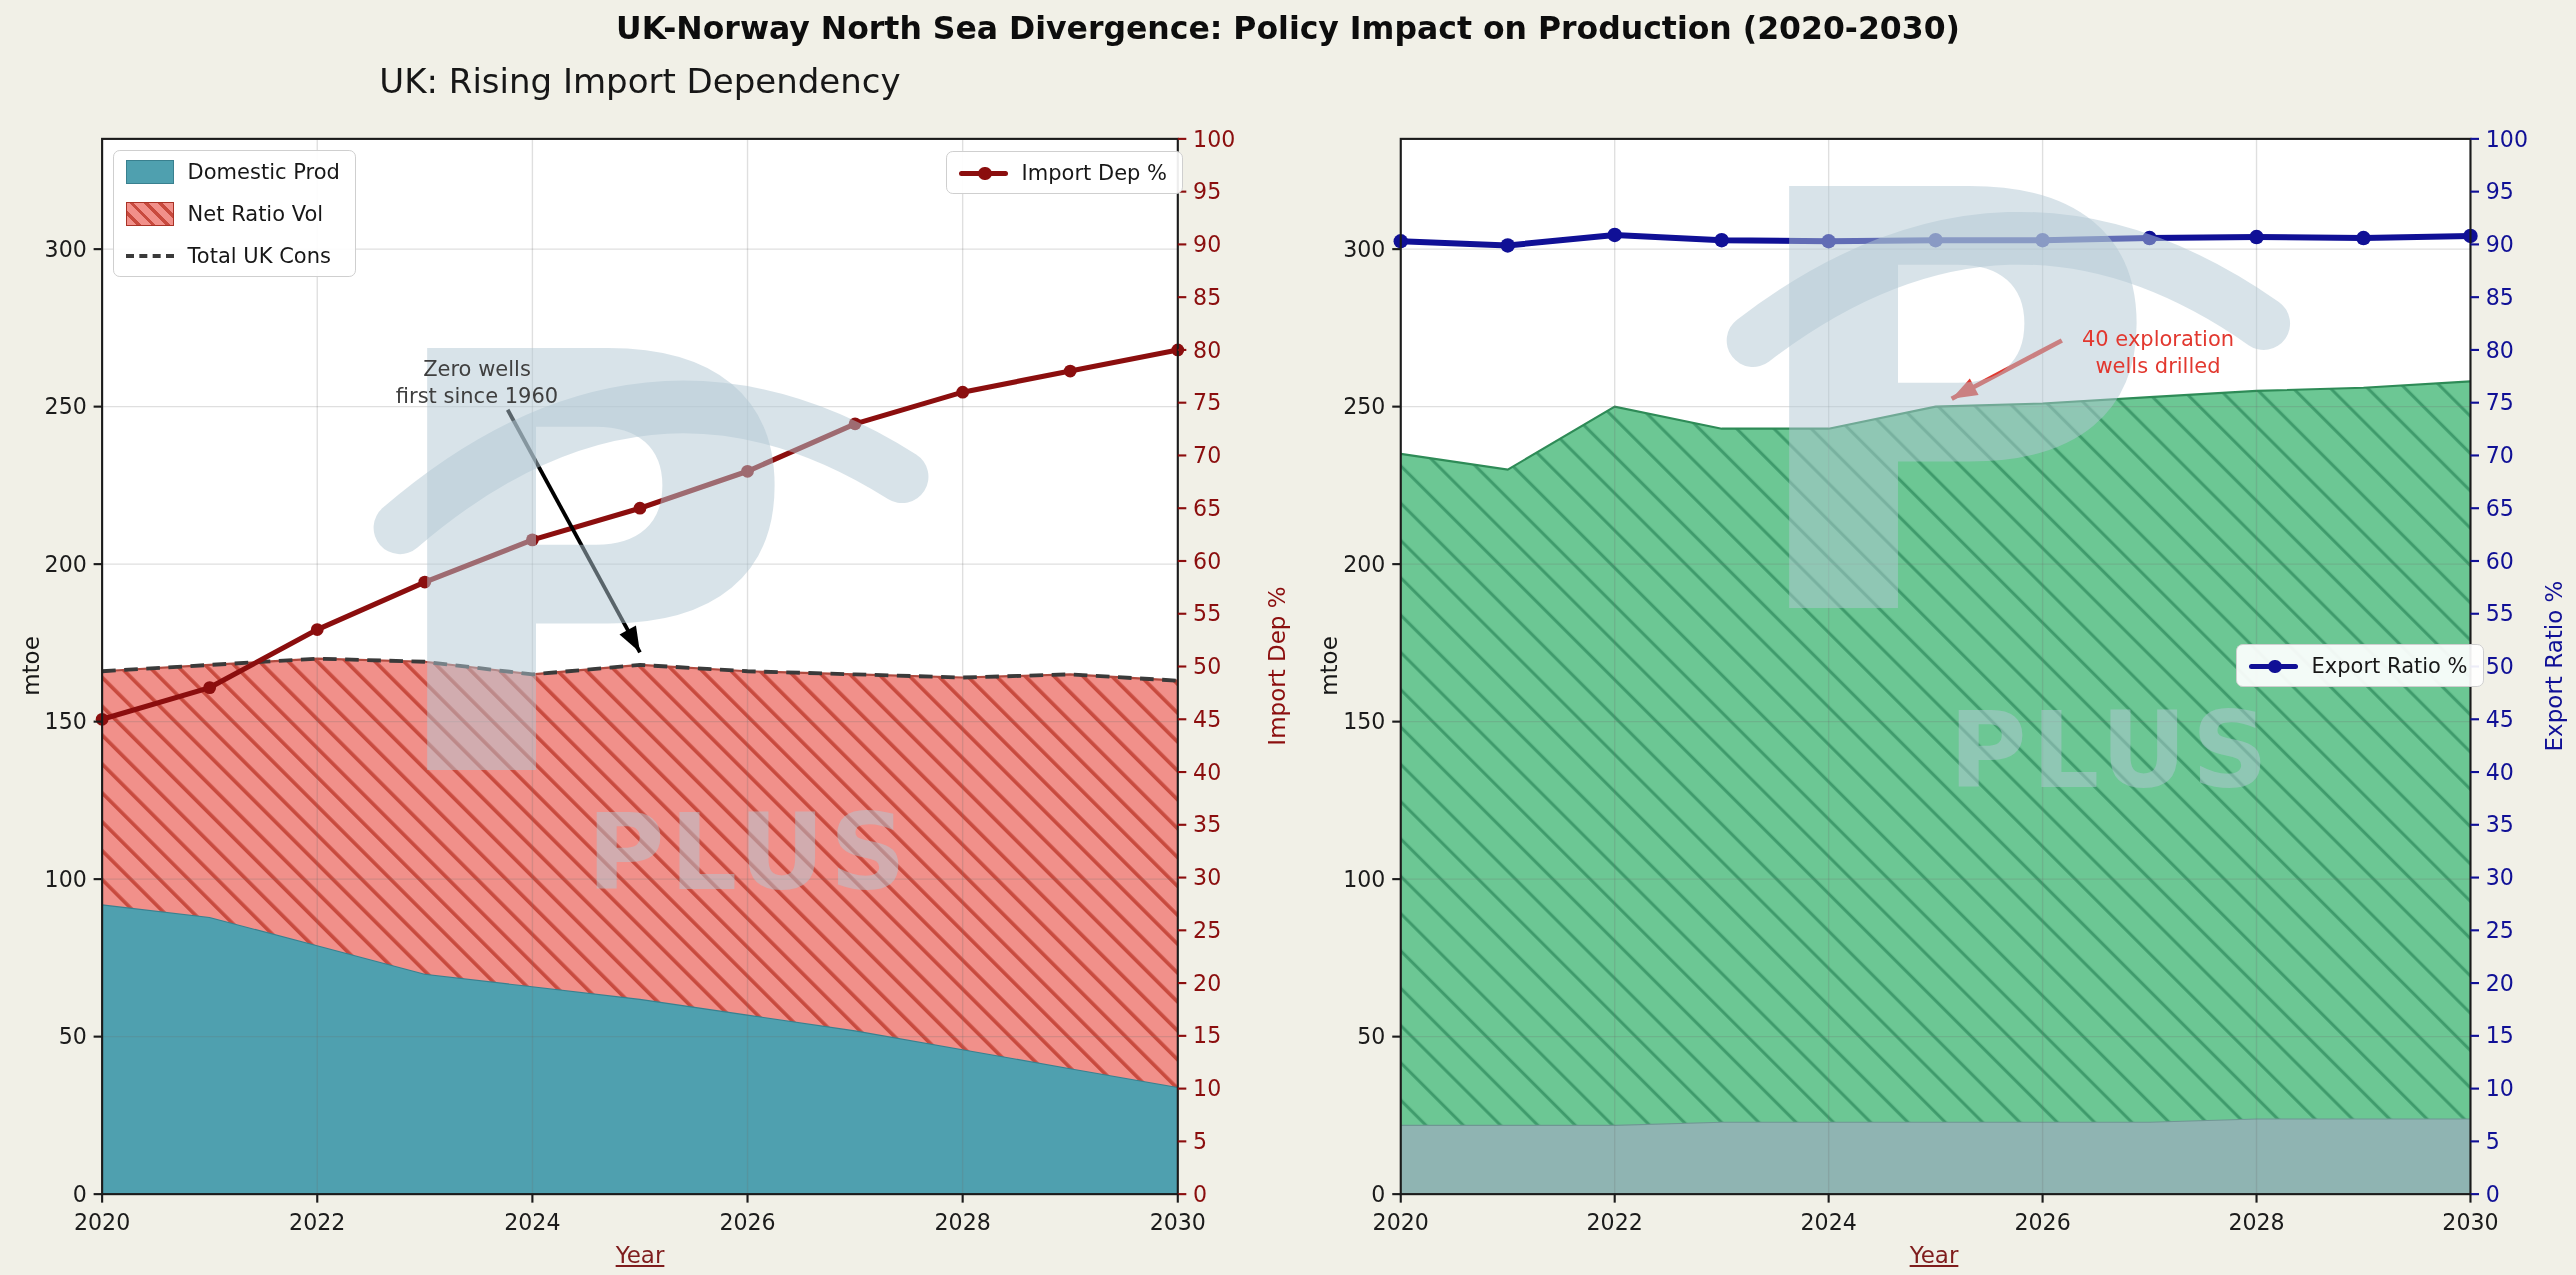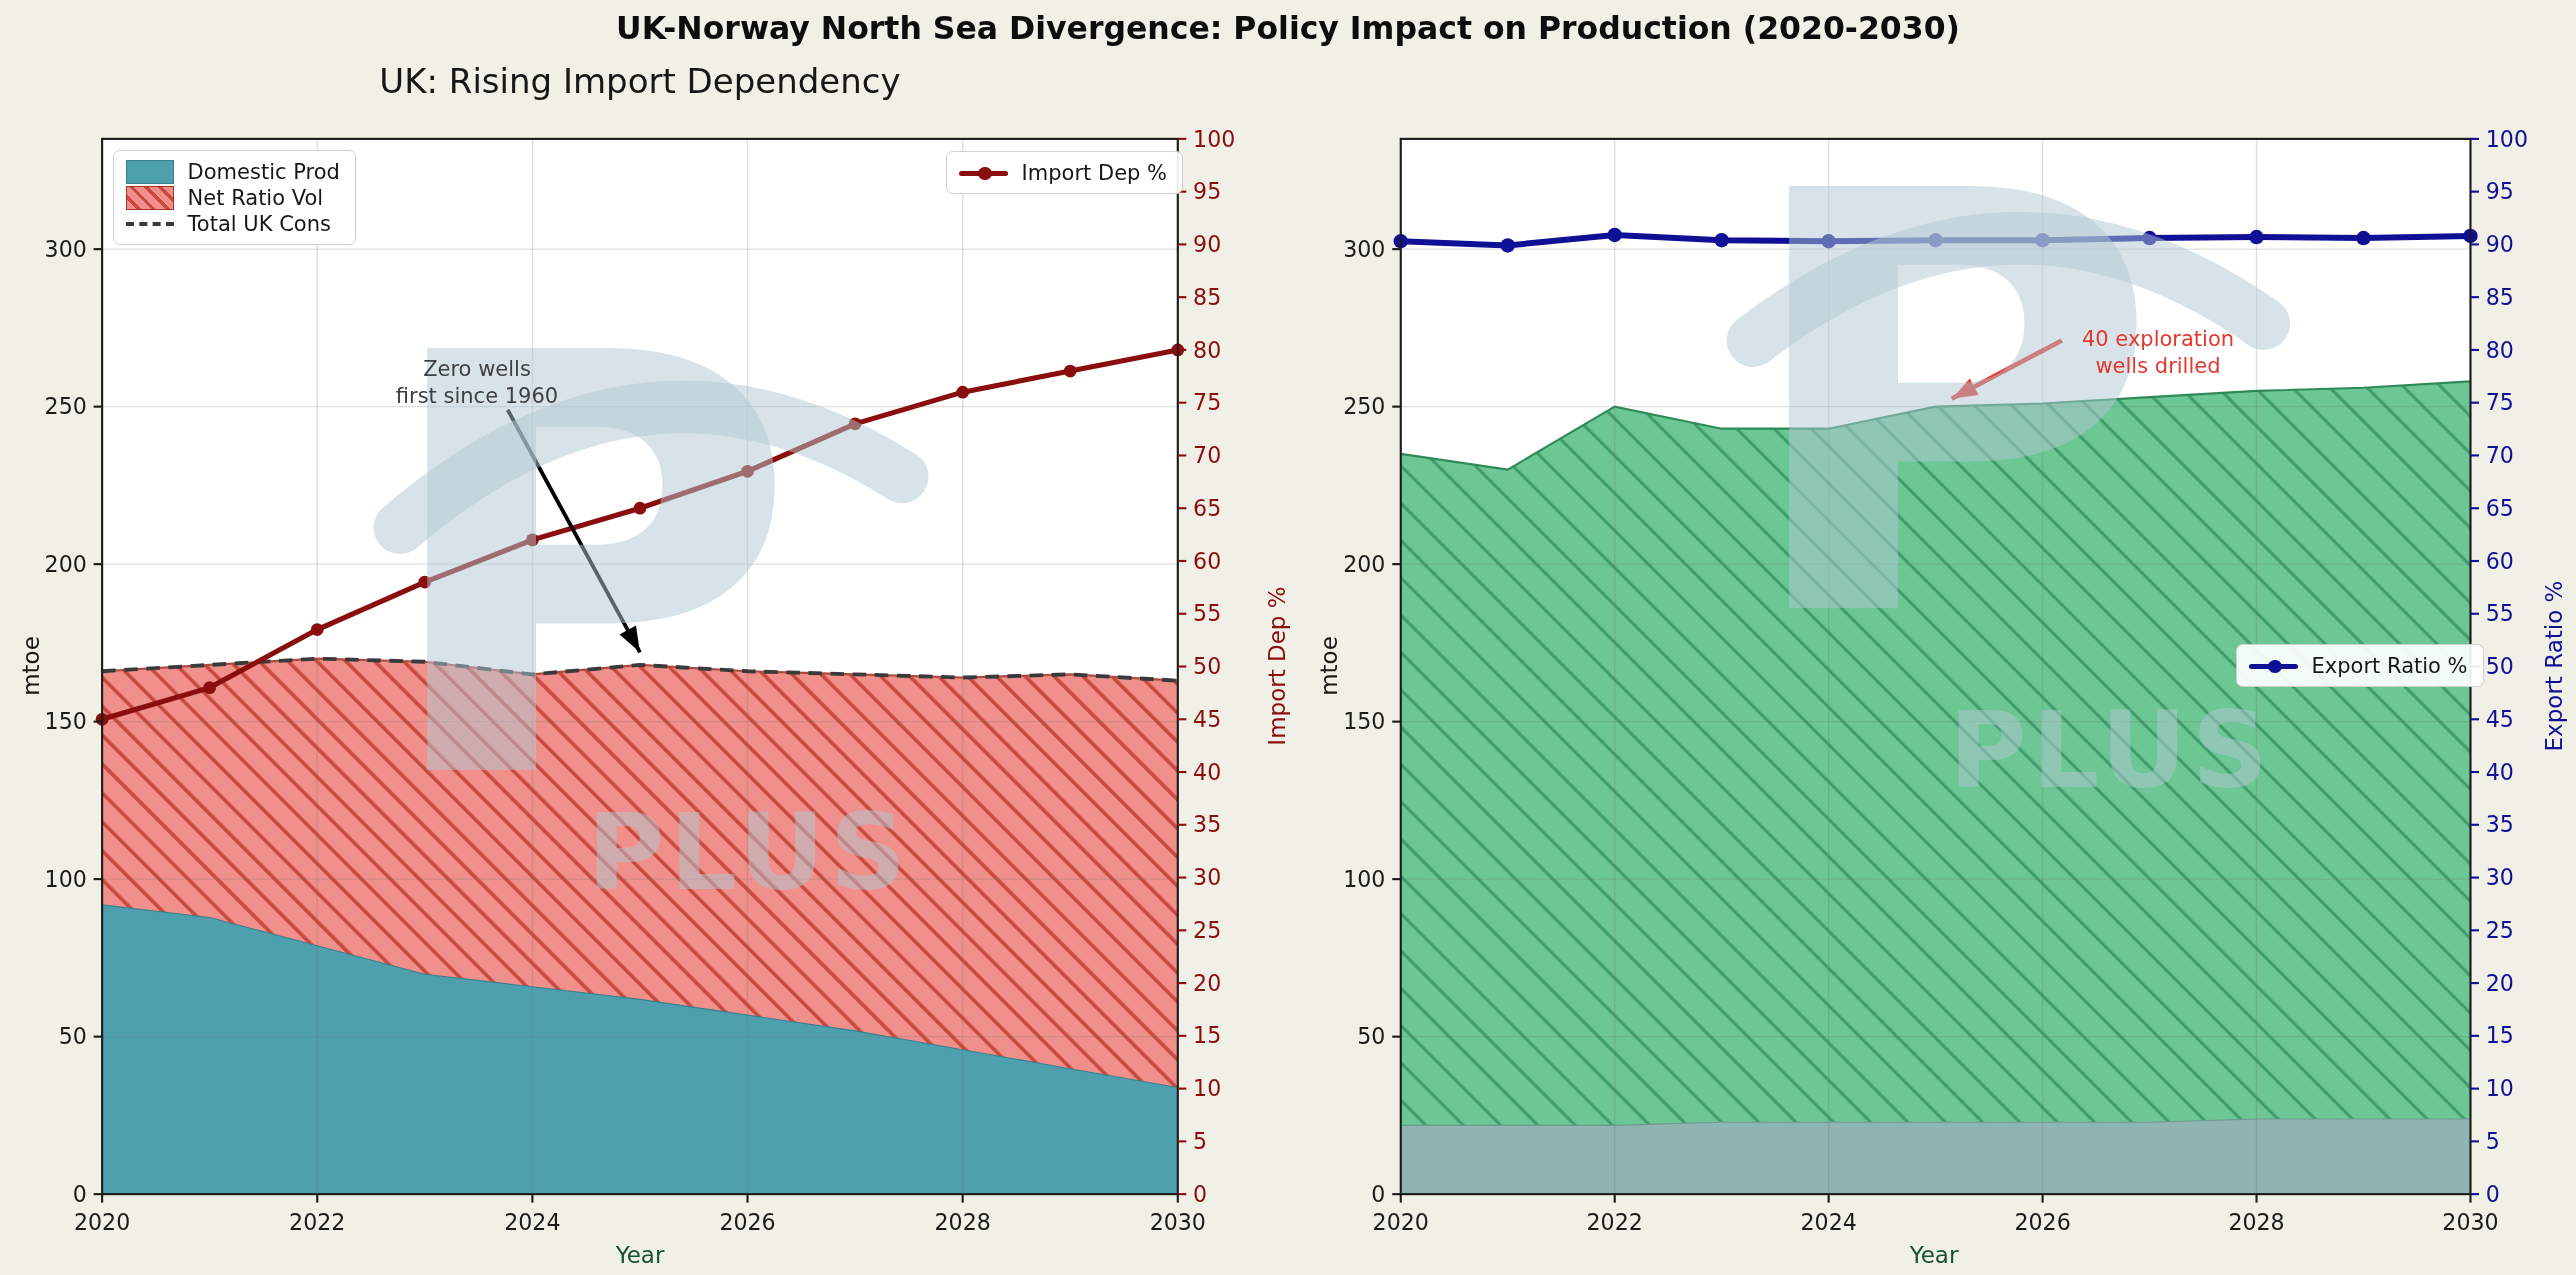--- a/index.html
+++ b/index.html
@@ -3,30 +3,30 @@
 <meta charset="utf-8">
 <style>
   html,body{margin:0;padding:0;}
   body{font-family:"DejaVu Sans","Liberation Sans",sans-serif;}
   .page{position:relative;width:2576px;height:1276px;background:#f1f0e7;overflow:hidden;}
   .suptitle{position:absolute;left:1288px;top:10.2px;transform:translateX(-50%);
     font-size:31.5px;font-weight:bold;color:#0d0d0d;white-space:nowrap;}
   .subtitle{position:absolute;transform:translateX(-50%);font-size:34px;color:#171717;white-space:nowrap;}
   #uk-title{left:640px;top:61px;}
   #no-title{left:1934px;top:61px;}
-  .xlabel{position:absolute;transform:translateX(-50%);font-size:23px;color:#14532d;}
+  .xlabel{position:absolute;transform:translateX(-50%);font-size:23px;color:#7f1d1d;text-decoration:underline;}
   #uk-xlabel{left:640px;top:1242px;}
   #no-xlabel{left:1934px;top:1242px;}
   .ylabel{position:absolute;transform:translate(-50%,-50%) rotate(-90deg);font-size:23px;color:#171717;white-space:nowrap;}
   #uk-ylabel{left:31px;top:666px;}
   #no-ylabel{left:1329px;top:666px;}
   #uk-ylabel-r{left:1277px;top:666px;color:#8b0e0e;}
   #no-ylabel-r{left:2554px;top:666px;color:#101096;}
   .legend{position:absolute;background:rgba(255,255,255,0.92);border:1.7px solid #cfcfcf;border-radius:6.8px;
-    padding:8.5px 15.3px 8.5px 12px;display:flex;flex-direction:column;gap:2px;z-index:6;}
+    padding:8.5px 15.3px 8.5px 12px;display:flex;flex-direction:column;gap:18px;z-index:6;}
   .lrow{display:flex;align-items:center;gap:13.6px;font-size:21px;color:#171717;white-space:nowrap;}
   .sw{width:48px;height:24px;display:inline-block;box-sizing:border-box;}
   .sw-teal{background:#4fa0af;border:1.7px solid #39808f;}
   .sw-salmon{background:#f1908a;border:1.7px solid #a93226;
     background-image:repeating-linear-gradient(45deg,transparent 0,transparent 6.8px,#c84a3e 6.8px,#c84a3e 10.2px);}
   .sw-dash{width:48px;height:0;border-top:4.3px dashed #3a3a3a;}
   .sw-gray{background:#8fb4b2;border:1.7px solid #6f9693;}
   .sw-green{background:#6cc794;border:1.7px solid #2e8b57;
     background-image:repeating-linear-gradient(45deg,transparent 0,transparent 8.5px,#3e9a6b 8.5px,#3e9a6b 11px);}
   .sw-line{position:relative;width:49px;height:24px;}

